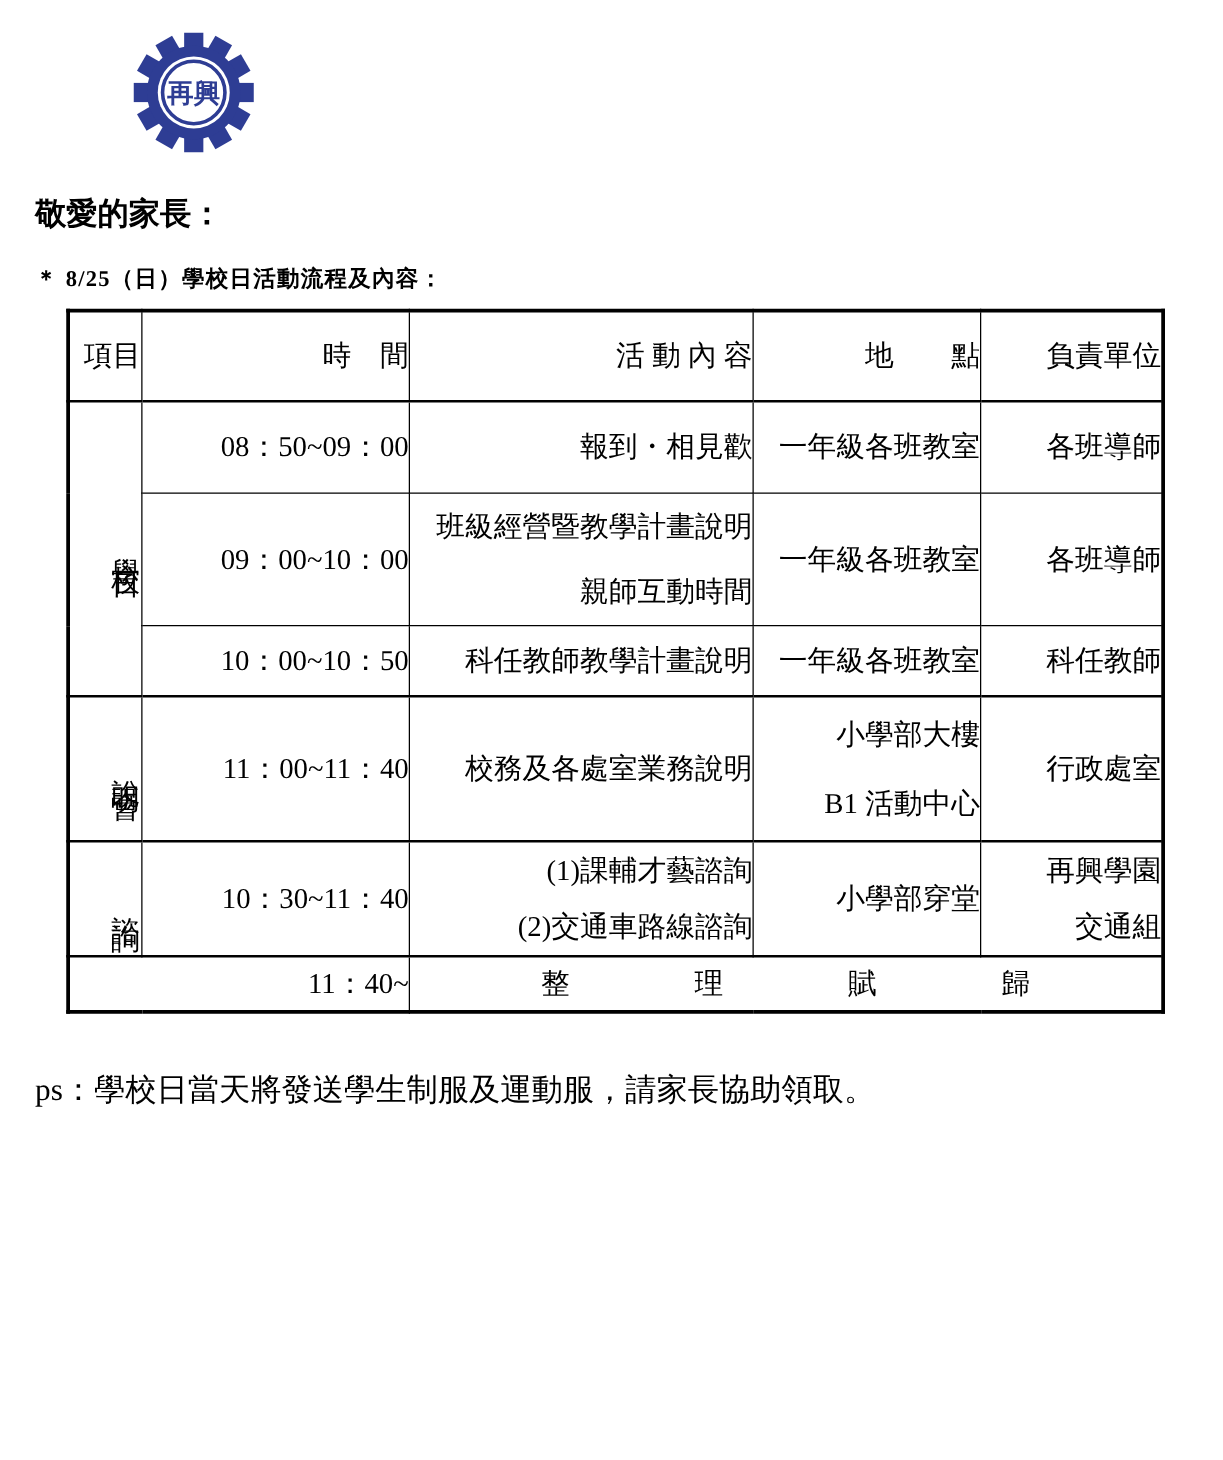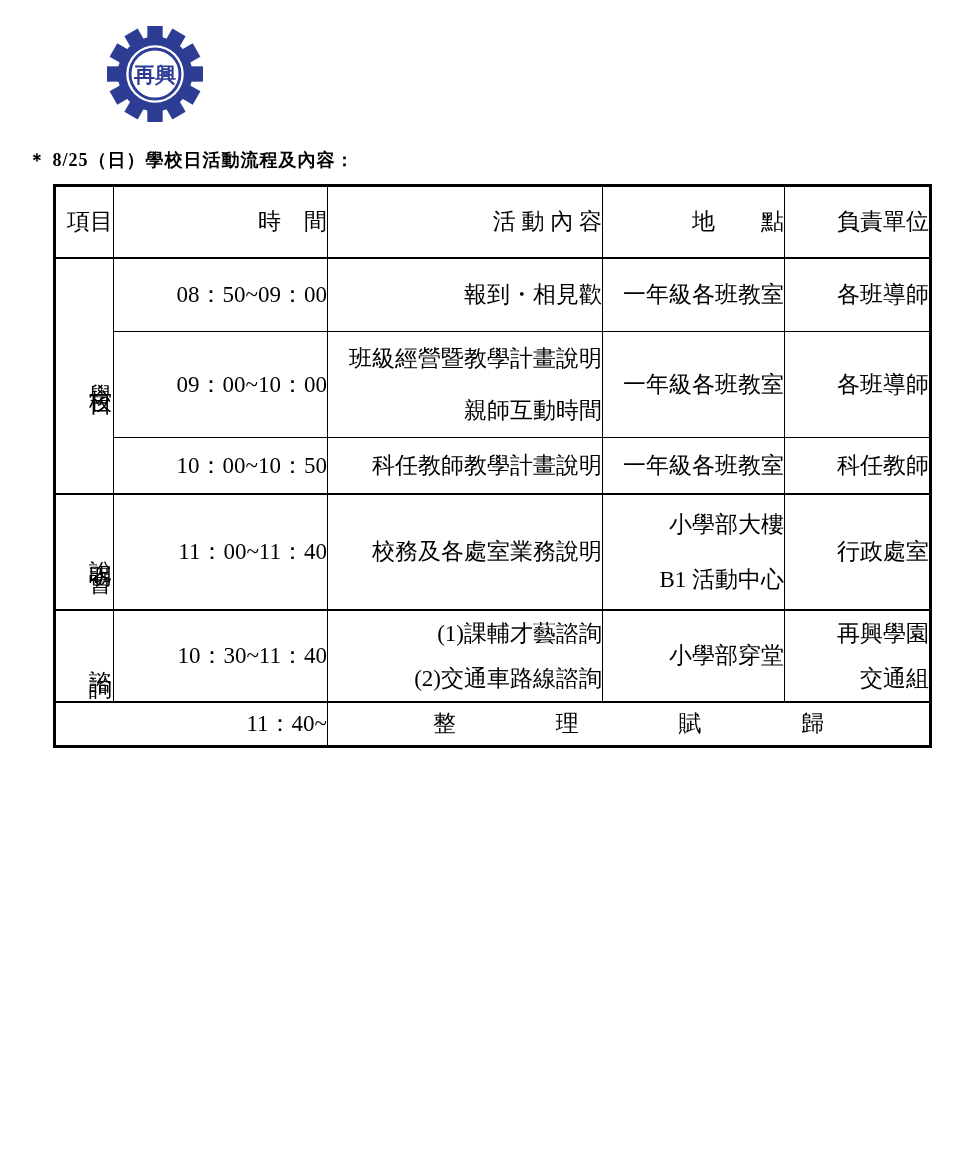--- a/index.html
+++ b/index.html
@@ -113,20 +113,21 @@
           </g>
           <circle cx="0" cy="0" r="39"></circle>
         </g>
         <circle cx="0" cy="0" r="30" fill="#ffffff"></circle>
         <circle cx="0" cy="0" r="26" fill="#ffffff" stroke="#2e3d94" stroke-width="3"></circle>
         <text x="0" y="8" text-anchor="middle" font-size="22" font-weight="bold" fill="#2e3d94">再興</text>
       </g>
     </svg>
   </div>
 
+  <div class="salutation">敬愛的家長：</div>
 
 
 
   <div class="schedule-heading">＊ 8/25（日）學校日活動流程及內容：</div>
 
   <table class="schedule">
     <colgroup>
       <col style="width:59px">
         <col style="width:214px">
         <col style="width:275px">
@@ -199,14 +200,15 @@
           <span>整</span>
           <span>理</span>
           <span>賦</span>
           <span>歸</span>
         </div>
       </td>
     </tr>
   </tbody>
     </table>
 
+  <div class="ps-note">ps：學校日當天將發送學生制服及運動服，請家長協助領取。</div>
 
 </div>
 
 </body></html>

